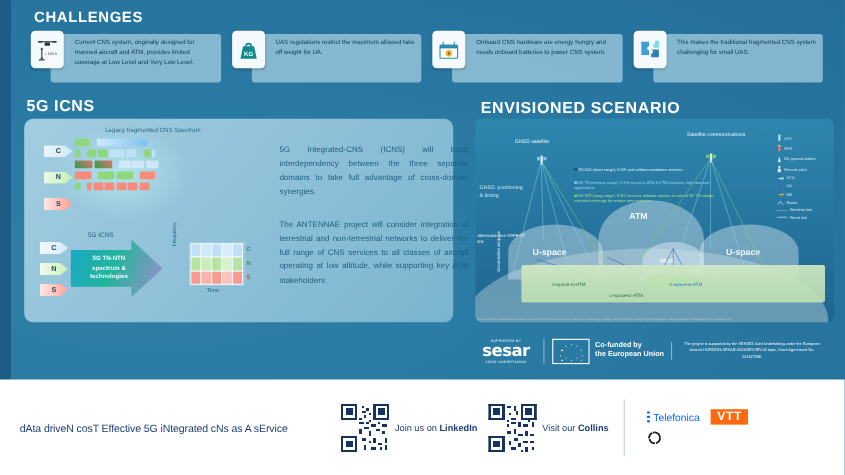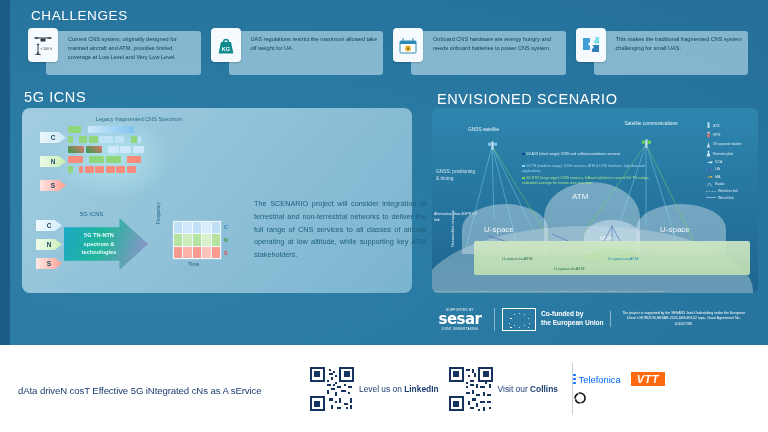--- a/index.html
+++ b/index.html
@@ -12,21 +12,21 @@
   .poster { position:absolute; inset:0;
     background:
       radial-gradient(ellipse at 18% 58%, #2f7fa6 0%, #2a7ba4 40%, #246f9a 100%),
       linear-gradient(180deg,#2d83ab 0%, #246f9a 100%);
   }
   
   .rail { position:absolute; left:0; top:0; width:10px; height:345px;
           background:#1d5c86; }
 
   
-  .sect-title { color:#fff; font-weight:normal; letter-spacing:.6px; }
+  .sect-title { color:#fff; font-weight:bold; letter-spacing:.6px; }
   #challenges-title { position:absolute; left:31px; top:8px; font-size:13.5px; }
   #icns-title { position:absolute; left:24px; top:89px; font-size:14.5px; }
   #scenario-title { position:absolute; left:437px; top:91px; font-size:14.5px; }
 
   
   .challenges { position:absolute; left:28px; top:28px; width:720px; height:55px;
                 display:flex; gap:10px; }
   .chal { position:relative; flex:1; display:flex; align-items:flex-start; }
   .chal-box { position:absolute; left:18px; top:3px; right:0; min-height:44px;
               background:rgba(190,222,238,.62); border-radius:3px;
@@ -97,21 +97,21 @@
 
   
   .sky { position:absolute; inset:0; background:linear-gradient(180deg,#2e86ae,#1e6590); }
   .earth { position:absolute; left:48%; top:118px; width:330px; height:130px;
      transform:translateX(-50%); border-radius:50% 50% 0 0;
      background:linear-gradient(180deg,#8fb6c6,#b9d3dc); opacity:.55; }
   .ground { position:absolute; left:42px; bottom:18px; right:8px; height:34px;
      background:linear-gradient(180deg,#cfe8c4,#bcdfb0); opacity:.92; border-radius:2px; }
   .dome { position:absolute; border-radius:50% 50% 0 0;
      background:rgba(224,236,243,.42); }
-  .dome-label { position:absolute; color:#f2f8fb; font-weight:normal; }
+  .dome-label { position:absolute; color:#f2f8fb; font-weight:bold; }
   .sat { position:absolute; width:9px; height:13px; }
   .sc-lab { position:absolute; color:#eaf4fa; font-size:4.8px; line-height:1.5; }
   .bullet-line { position:absolute; font-size:3.5px; line-height:1.55; }
   .bl-dot { display:inline-block; width:2.5px; height:2.5px; margin-right:1.5px; }
   .legend-col { position:absolute; right:4px; top:14px; width:48px; }
   .leg-item { display:flex; align-items:center; gap:2px; margin-bottom:2.4px;
      font-size:3.6px; color:#dcebf4; }
   .uspace-bar { position:absolute; font-size:4.2px; color:#2a6f4a; }
   .credits { position:absolute; left:2px; bottom:1px; font-size:2.3px;
      color:rgba(230,240,246,.55); }
@@ -137,28 +137,28 @@
   .footer { position:absolute; left:0; bottom:0; width:768px; height:87px;
      background:#ffffff; display:flex; align-items:center; }
   .brand { margin-left:18px; width:282px; }
   .brand-name { font-size:37px; color:#1b3d70; letter-spacing:1px; line-height:1;
      font-family:"Liberation Sans", sans-serif; }
   .brand-sub { font-size:9.6px; color:#1b3d70; margin-top:4px; letter-spacing:-.1px; }
   .qr { width:44px; height:44px; }
   .qr-label { font-size:8.4px; color:#1b3d70; margin-left:5px; white-space:nowrap; }
   .qr-label b { font-weight:bold; }
   .qr-group { display:flex; align-items:center; margin-left:10px; }
-  .partners { border-left:.8px solid #c8d2dd; margin-left:14px; padding-left:0;
+  .partners { border-left:.8px solid #c8d2dd; margin-left:14px; padding-left:20px;
      height:52px; display:flex; flex-direction:column; justify-content:center; gap:5px; }
   .prow { display:flex; align-items:center; gap:10px; }
   .telefonica { color:#0066ff; font-size:9.4px; display:flex; align-items:center; gap:3px; }
   .tdots { display:flex; flex-direction:column; gap:1.3px; }
   .tdot { width:2.6px; height:2.6px; border-radius:50%; background:#0066ff; }
   .vtt { background:#ff6a10; color:#fff; font-weight:bold; font-size:11px;
-     padding:1px 6px; letter-spacing:.5px;font-style:italic; }
+     padding:1px 6px; letter-spacing:.5px; }
   .collins { display:flex; align-items:center; gap:4px; }
   .collins-name { font-size:10px; font-weight:bold; color:#111; line-height:1.05; }
   .collins-sub { font-size:4px; color:#333; }
 </style>
 </head>
 <body>
 
 <div class="poster">
 
   <div class="rail"></div>
@@ -325,21 +325,22 @@
             <div class="ft-cell" style="background:#ffc3ba"></div>
           <div class="ft-cell" style="background:#f99b8e"></div>
         </div>
       </div>
       <div class="ft-rlab" style="left:62px; top:4px; color:#2f86c4;">C</div>
       <div class="ft-rlab" style="left:62px; top:17px; color:#3c9b3c;">N</div>
       <div class="ft-rlab" style="left:62px; top:30px; color:#e0493a;">S</div>
       <div class="ft-xlab">Time</div>
     </div>
 
-    <div class="icns-para" id="para2">The SCENARIO project will consider integration of terrestrial and non-terrestrial networks to deliver the full range of CNS services to all classes of aircraft operating at low altitude, while supporting key ATM stakeholders.</div>
+    <div class="icns-para" id="para1">5G Integrated-CNS (ICNS) will bring interdependency between the three separate domains to take full advantage of cross-domain synergies.</div>
+    <div class="icns-para" id="para2">The ANTENNAE project will consider integration of terrestrial and non-terrestrial networks to deliver the full range of CNS services to all classes of aircraft operating at low altitude, while supporting key ATM stakeholders.</div>
   </div>
 
   <div class="sect-title" id="scenario-title">ENVISIONED SCENARIO</div>
 
   <div class="panel" id="scenario-panel">
     <div class="sky"></div>
     <div class="earth"></div>
 
     <div class="dome" style="left:30px; top:96px; width:86px; height:50px;"></div>
     <div class="dome" style="left:112px; top:74px; width:96px; height:72px;"></div>
@@ -557,21 +558,21 @@
             <rect x="19" y="15" width="1" height="2"></rect>
           <rect x="10" y="18" width="1" height="2"></rect>
             <rect x="13" y="19" width="2" height="1"></rect>
           <rect x="17" y="19" width="1" height="1"></rect>
             <rect x="19" y="18" width="1" height="2"></rect>
           <rect x="8" y="6" width="1" height="1"></rect>
             <rect x="12" y="7" width="1" height="1"></rect>
         </g>
       </svg>
       <div class="qr-label">
-        <span>Level us on </span><b>LinkedIn</b>
+        <span>Join us on </span><b>LinkedIn</b>
       </div>
     </div>
 
     <div class="qr-group">
       <svg class="qr" viewBox="0 0 21 21" shape-rendering="crispEdges">
         <rect width="21" height="21" fill="#fff"></rect>
         <g fill="#16335f">
           <rect x="0" y="0" width="7" height="1"></rect>
             <rect x="0" y="6" width="7" height="1"></rect>
           <rect x="0" y="0" width="1" height="7"></rect>

